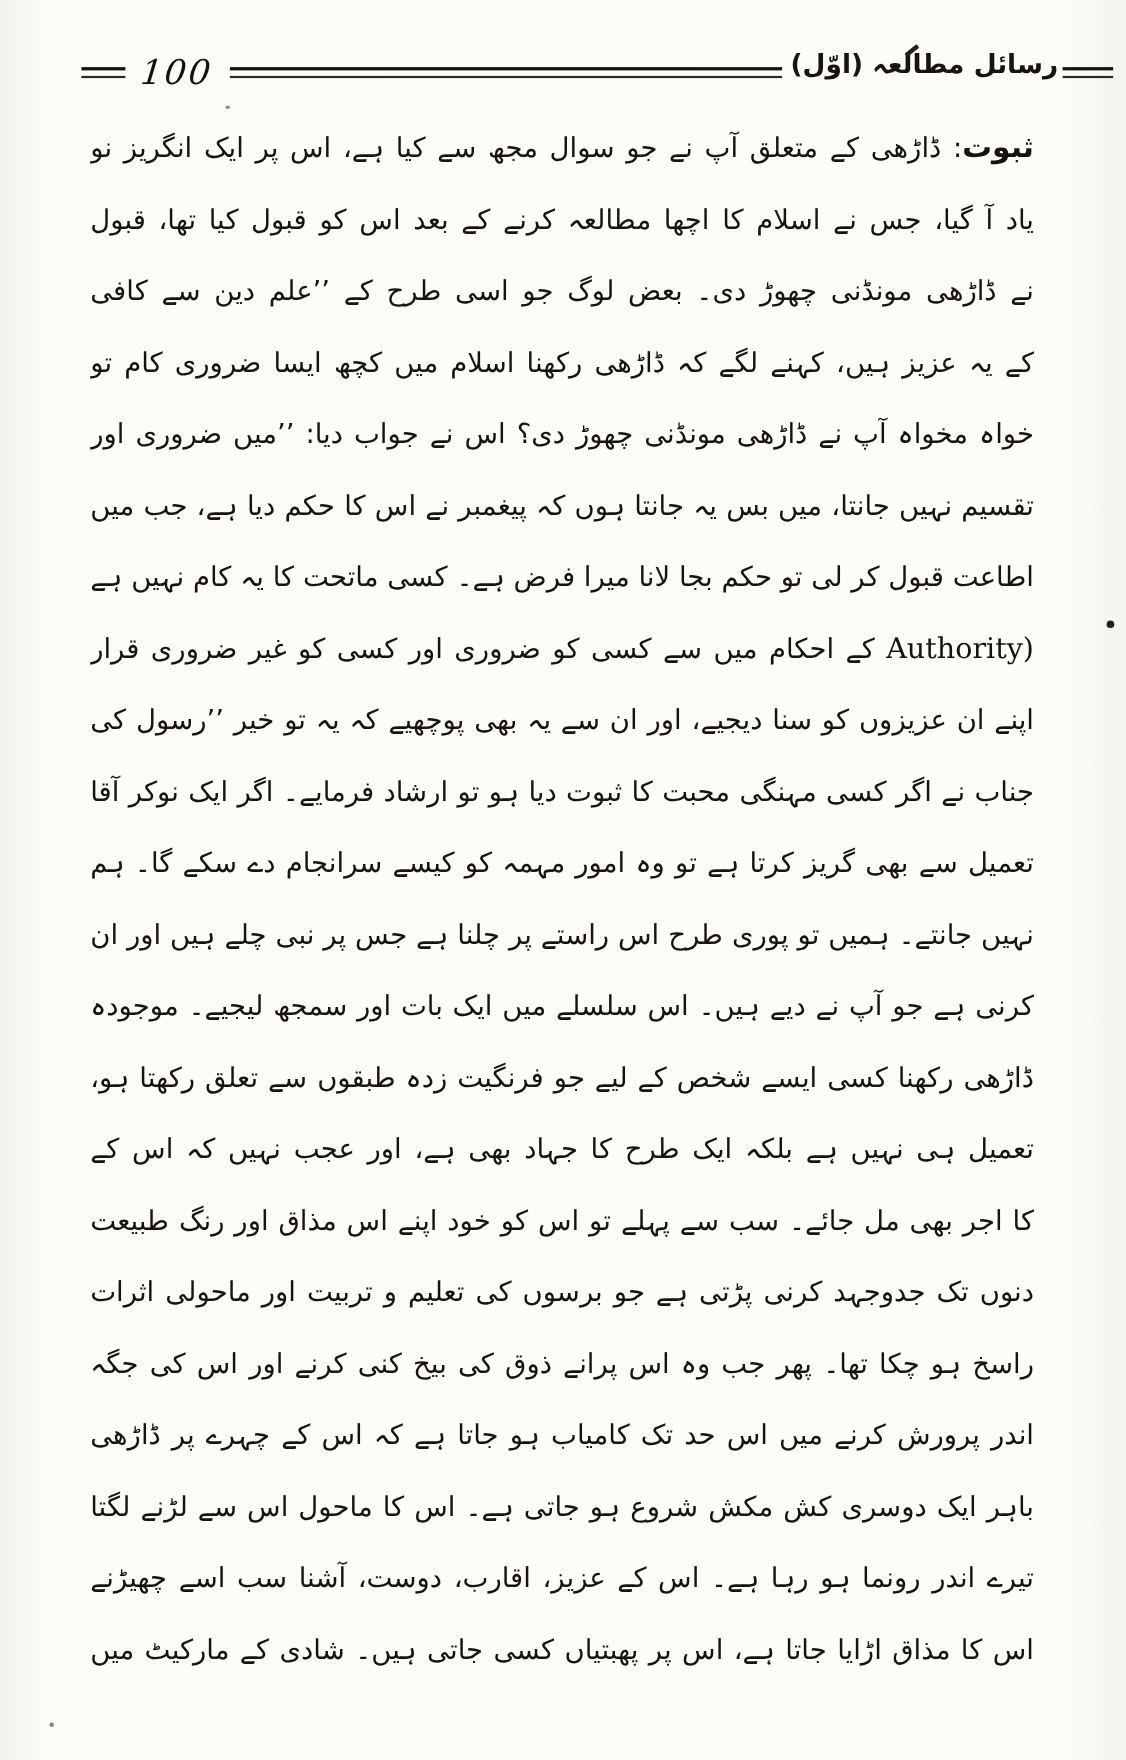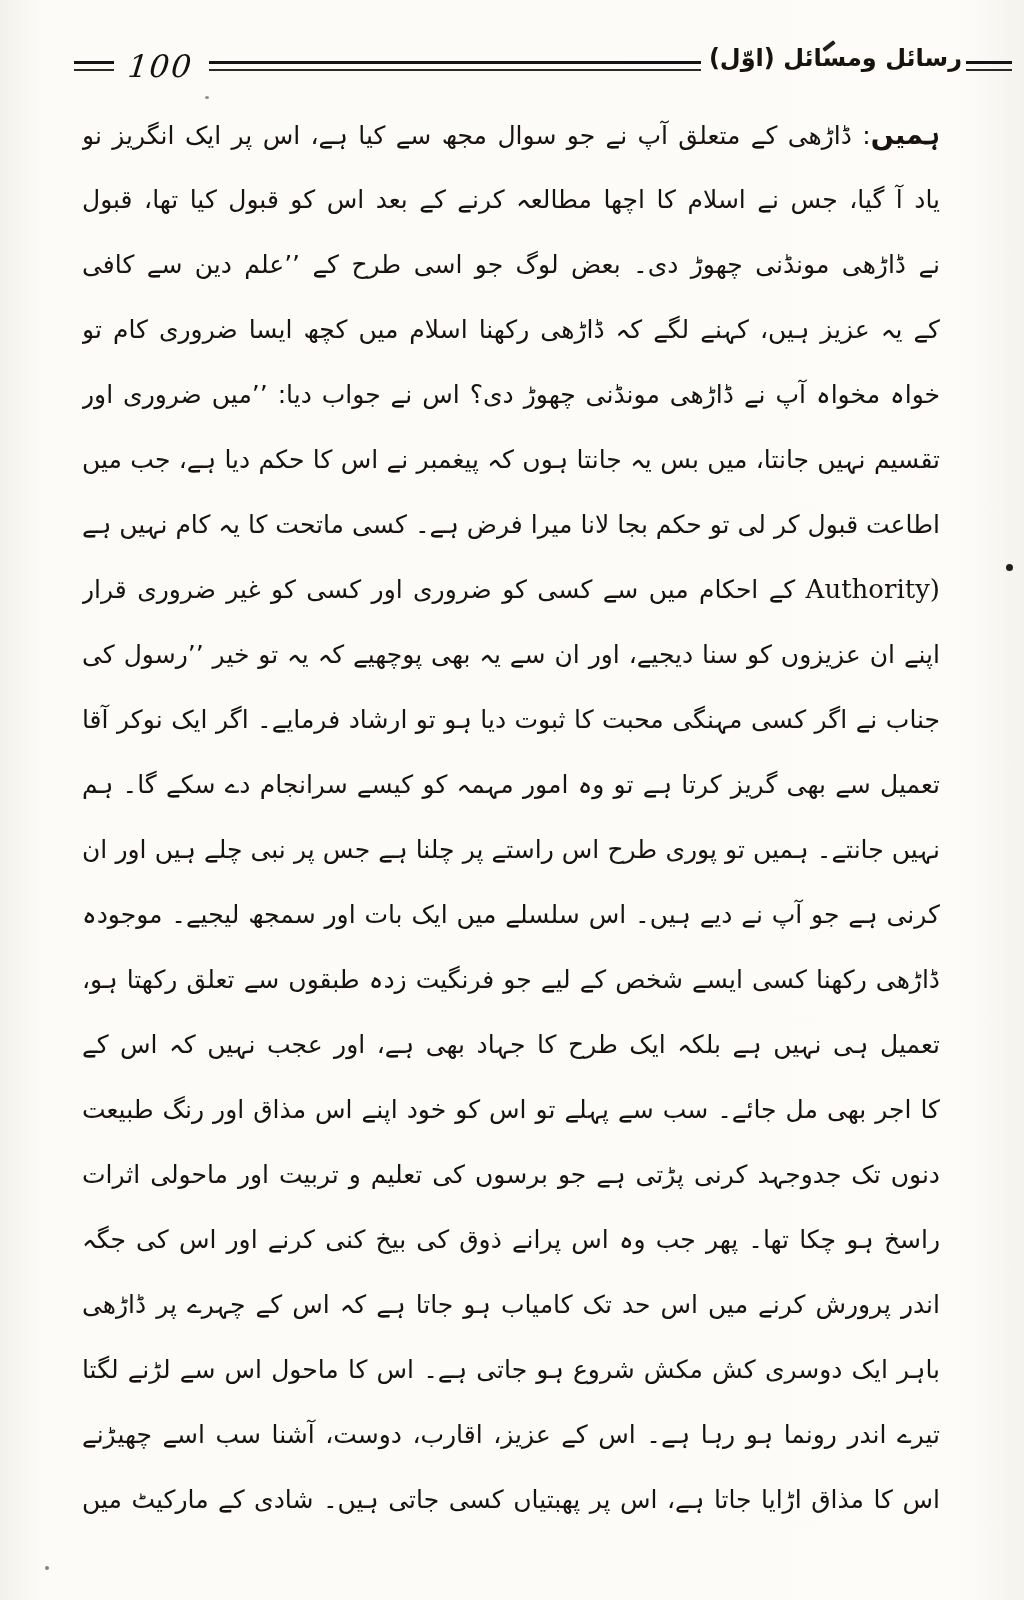--- a/index.html
+++ b/index.html
@@ -35,26 +35,26 @@
 </style>
 </head>
 <body>
 
 <div class="page">
 
   <div class="header">
     <div class="rule rule-left"></div>
     <div class="pagenum">100</div>
     <div class="rule rule-main"></div>
-    <div class="header-title">رسائل ومسائل (اوّل)</div>
+    <div class="header-title">رسائل مطالعہ (اوّل)</div>
     <div class="rule rule-right"></div>
   </div>
 
   <div class="bodytext">
-    <div class="line"><span class="b">ہمیں</span><span>: ڈاڑھی کے متعلق آپ نے جو سوال مجھ سے کیا ہے، اس پر ایک انگریز نو مسلم کا واقعہ</span></div>
+    <div class="line"><span class="b">ثبوت</span><span>: ڈاڑھی کے متعلق آپ نے جو سوال مجھ سے کیا ہے، اس پر ایک انگریز نو مسلم کا واقعہ</span></div>
     <div class="line">یاد آ گیا، جس نے اسلام کا اچھا مطالعہ کرنے کے بعد اس کو قبول کیا تھا، قبول اسلام کے بعد ہی اس</div>
     <div class="line">نے ڈاڑھی مونڈنی چھوڑ دی۔ بعض لوگ جو اسی طرح کے ’’علم دین سے کافی واقف‘‘ تھے جیسے آپ</div>
     <div class="line">کے یہ عزیز ہیں، کہنے لگے کہ ڈاڑھی رکھنا اسلام میں کچھ ایسا ضروری کام تو نہیں ہے، پھر کیوں</div>
     <div class="line">خواہ مخواہ آپ نے ڈاڑھی مونڈنی چھوڑ دی؟ اس نے جواب دیا: ’’میں ضروری اور غیر ضروری کی</div>
     <div class="line">تقسیم نہیں جانتا، میں بس یہ جانتا ہوں کہ پیغمبر نے اس کا حکم دیا ہے، جب میں نے پیغمبر کی</div>
     <div class="line"><span>اطاعت قبول کر لی تو حکم بجا لانا میرا فرض ہے۔ کسی ماتحت کا یہ کام نہیں ہے کہ افسر بالا</span> </div>
     <div class="line"><span class="latin">Authority)</span> <span>کے احکام میں سے کسی کو ضروری اور کسی کو غیر ضروری قرار دے۔‘‘ بس یہی واقعہ</span></div>
     <div class="line">اپنے ان عزیزوں کو سنا دیجیے، اور ان سے یہ بھی پوچھیے کہ یہ تو خیر ’’رسول کی سستی محبت ہے‘‘،</div>
     <div class="line">جناب نے اگر کسی مہنگی محبت کا ثبوت دیا ہو تو ارشاد فرمایے۔ اگر ایک نوکر آقا کے آسان احکام کی</div>
     <div class="line">تعمیل سے بھی گریز کرتا ہے تو وہ امور مہمہ کو کیسے سرانجام دے سکے گا۔ ہم سستی اور مہنگی محبت کا فرق</div>

